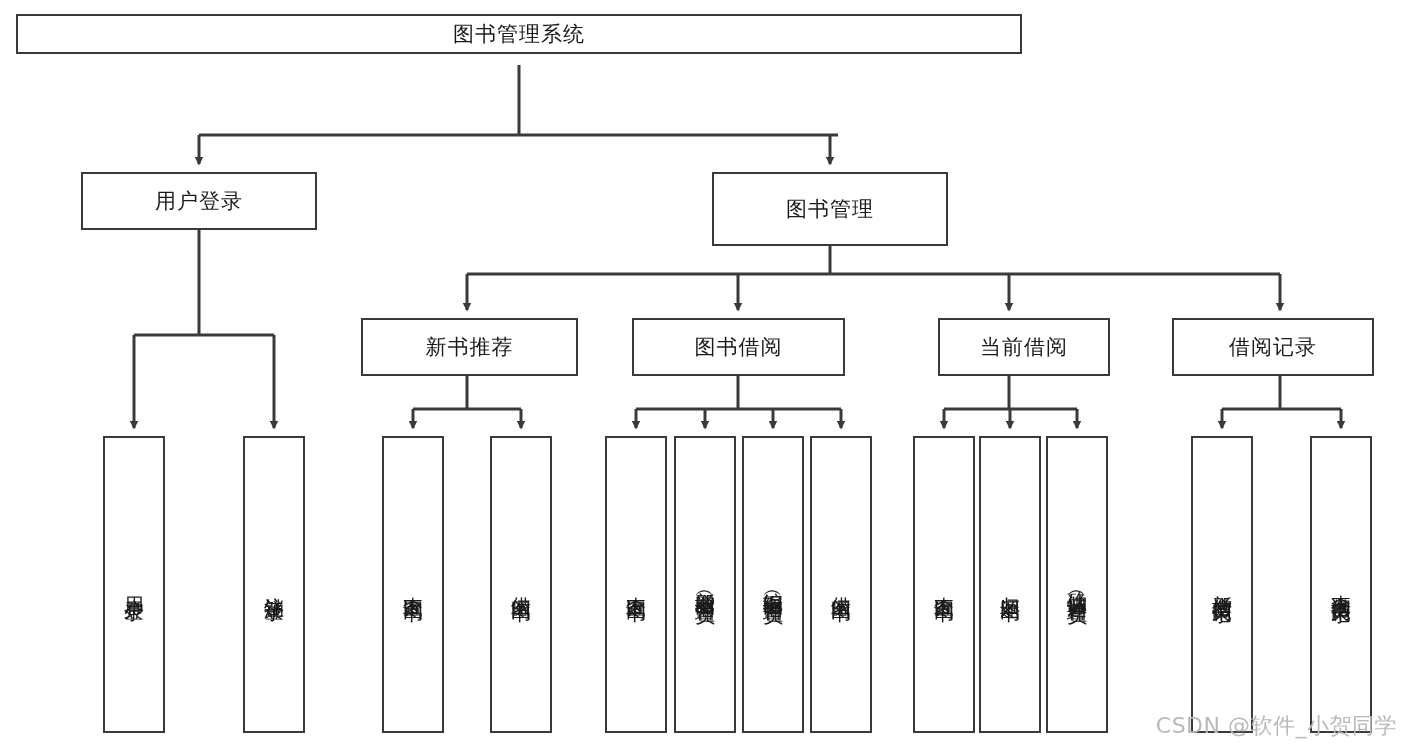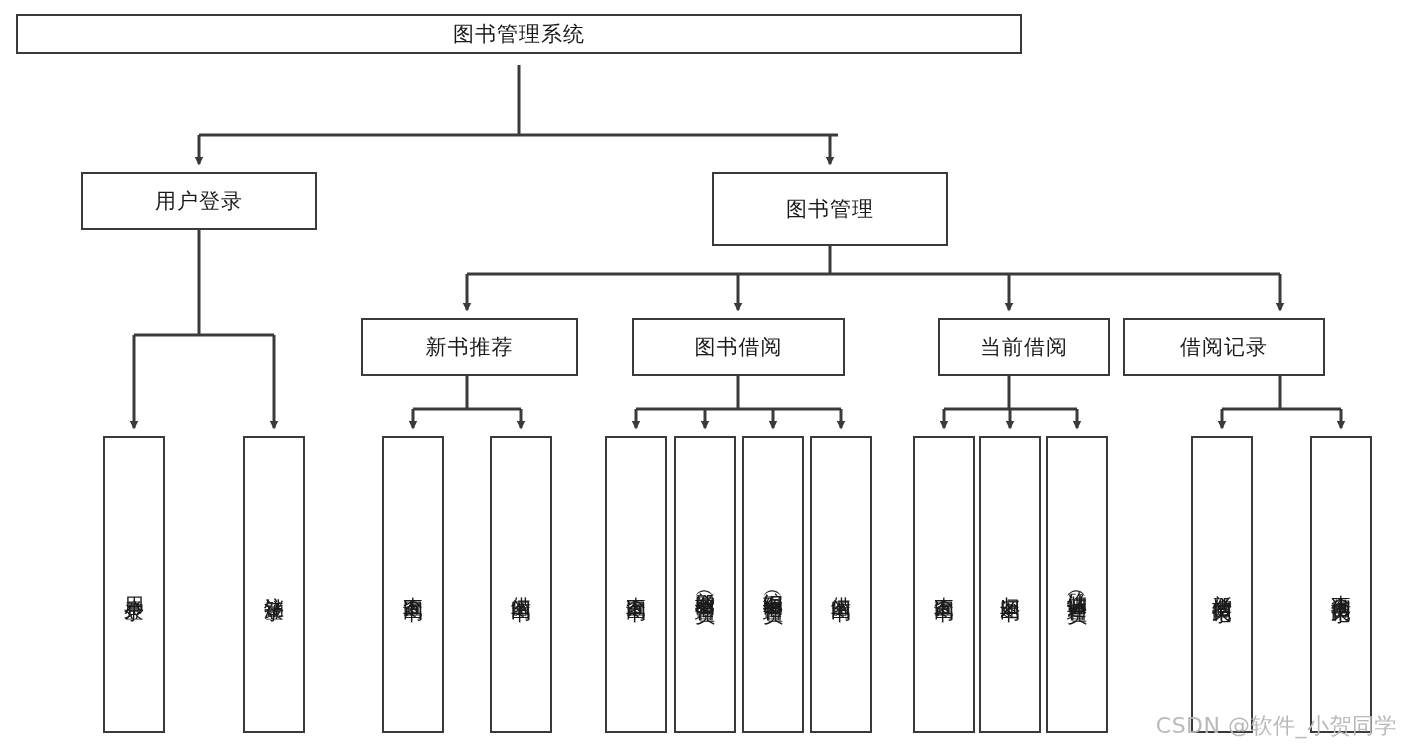--- a/index.html
+++ b/index.html
@@ -132,21 +132,21 @@
 
   <div class="node horiz" style="left:361px; top:318px; width:217px; height:58px;align-items:center;">
     <span class="label">新书推荐</span>
   </div>
   <div class="node horiz" style="left:632px; top:318px; width:213px; height:58px;">
     <span class="label">图书借阅</span>
   </div>
   <div class="node horiz" style="left:902px; top:318px; width:172px; height:58px;margin-left:36px;">
     <span class="label">当前借阅</span>
   </div>
-  <div class="node horiz" style="left:1123px; top:318px; width:202px; height:58px;">
+  <div class="node horiz" style="left:1172px; top:318px; width:202px; height:58px;">
     <span class="label">借阅记录</span>
   </div>
 
   <div class="node vert" style="left:103px; top:436px; width:62px; height:297px;">
     <span class="label">用户登录</span>
   </div>
   <div class="node vert" style="left:243px; top:436px; width:62px; height:297px;">
     <span class="label">注销登录</span>
   </div>
 

